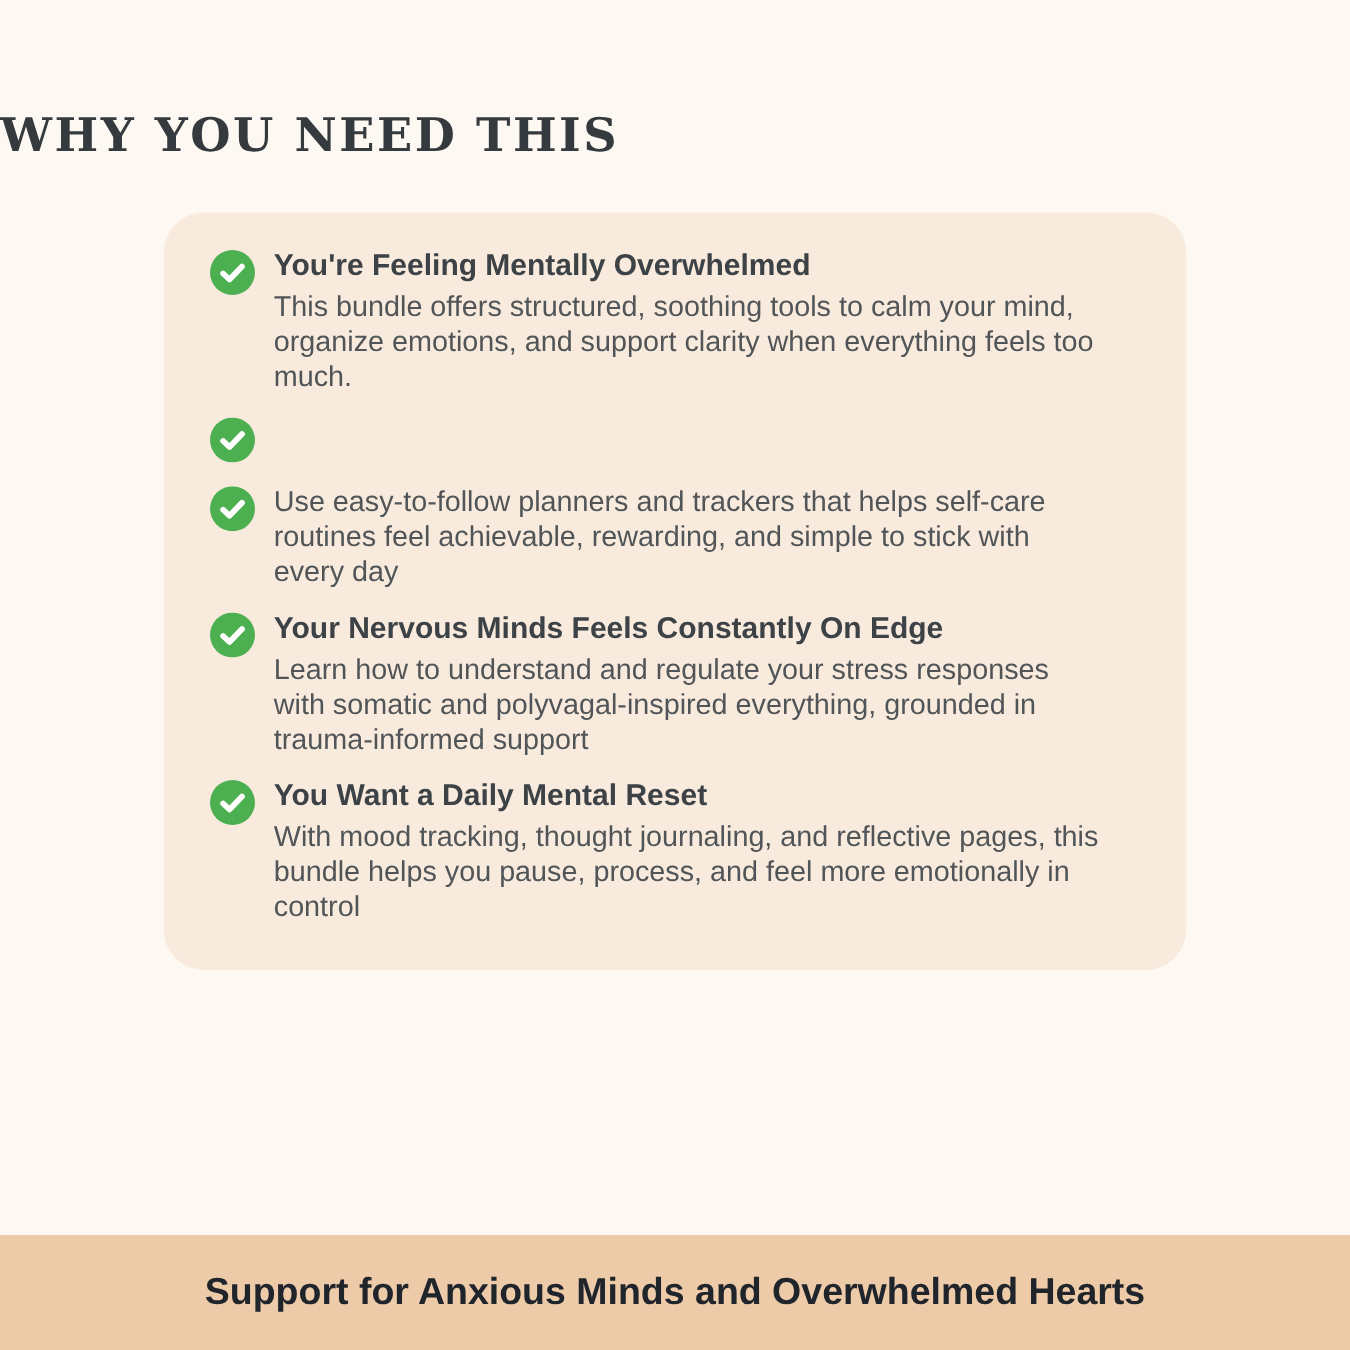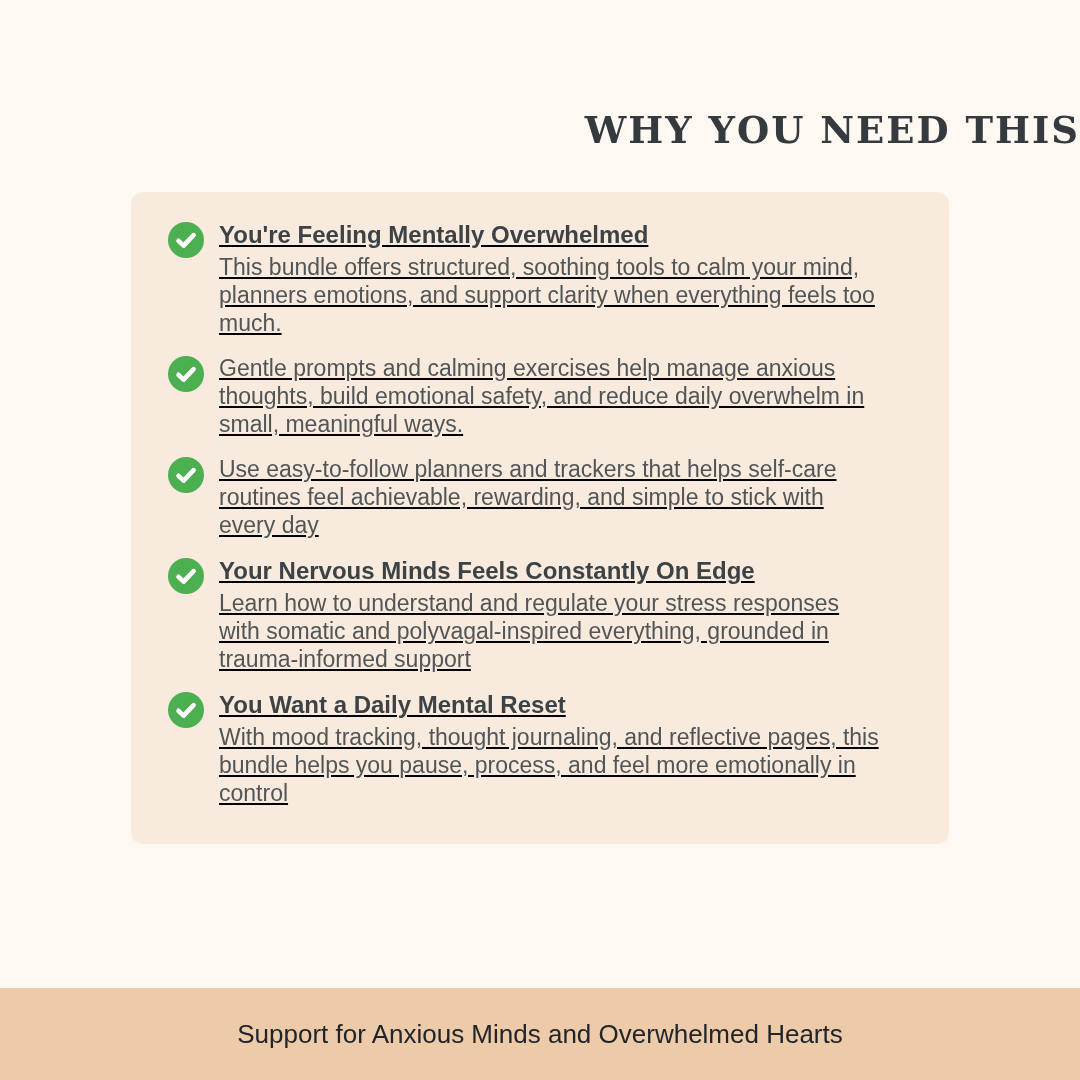--- a/index.html
+++ b/index.html
@@ -16,35 +16,34 @@
   html, body { background: #fff; }
   .page {
     position: relative;
     width: 1080px;
     height: 1080px;
     background: var(--page-bg);
     font-family: "Liberation Sans", sans-serif;
     overflow: hidden;
   }
   .page-title {
-    padding-top: 108px;
-    text-align: right;
+    padding-top: 86px;
+    text-align: left;
     font-family: "DejaVu Serif", serif;
     font-weight: 700;
     font-size: 37px;
     letter-spacing: 2px;
     color: var(--title-color);
   }
   .card {
     width: 818px;
     margin: 40px auto 0 auto;
     background: var(--card-bg);
-    border-radius: 12px;
+    border-radius: 32px;
     padding: 28px 46px 26px 37px;
-    text-decoration: underline;
   }
   .item {
     display: flex;
     align-items: flex-start;
     margin-bottom: 17px;
   }
   .item:last-child { margin-bottom: 11px; }
   .check {
     flex: 0 0 auto;
     width: 36px;
@@ -73,22 +72,22 @@
     left: 0;
     bottom: 0;
     width: 100%;
     height: 92px;
     background: var(--banner-bg);
     display: flex;
     align-items: center;
     justify-content: center;
   }
   .banner-text {
-    font-size: 26px;
-    font-weight: 400;
+    font-size: 30px;
+    font-weight: 700;
     color: var(--banner-text);
   }
 </style>
 </head>
 <body>
 
 <div class="page">
 
   <h1 class="page-title">WHY YOU NEED THIS</h1>
 
@@ -96,33 +95,32 @@
 
     <div class="item">
       <span class="check">
         <svg viewBox="0 0 36 36" width="36" height="36" aria-hidden="true">
           <circle cx="18" cy="18" r="18" fill="#4CAF50"></circle>
           <path d="M10.5 18.8 L15.6 23.6 L25.6 13.2" fill="none" stroke="#FFFFFF" stroke-width="4.6" stroke-linecap="round" stroke-linejoin="round"></path>
         </svg>
       </span>
       <div class="item-text">
         <div class="item-title">You're Feeling Mentally Overwhelmed</div>
-        <div class="item-desc">This bundle offers structured, soothing tools to calm your mind, planners emotions, and support clarity when everything feels too much.</div>
+        <div class="item-desc">This bundle offers structured, soothing tools to calm your mind, organize emotions, and support clarity when everything feels too much.</div>
       </div>
     </div>
 
     <div class="item">
       <span class="check">
         <svg viewBox="0 0 36 36" width="36" height="36" aria-hidden="true">
           <circle cx="18" cy="18" r="18" fill="#4CAF50"></circle>
           <path d="M10.5 18.8 L15.6 23.6 L25.6 13.2" fill="none" stroke="#FFFFFF" stroke-width="4.6" stroke-linecap="round" stroke-linejoin="round"></path>
         </svg>
       </span>
       <div class="item-text">
-        <div class="item-desc">Gentle prompts and calming exercises help manage anxious thoughts, build emotional safety, and reduce daily overwhelm in small, meaningful ways.</div>
       </div>
     </div>
 
     <div class="item">
       <span class="check">
         <svg viewBox="0 0 36 36" width="36" height="36" aria-hidden="true">
           <circle cx="18" cy="18" r="18" fill="#4CAF50"></circle>
           <path d="M10.5 18.8 L15.6 23.6 L25.6 13.2" fill="none" stroke="#FFFFFF" stroke-width="4.6" stroke-linecap="round" stroke-linejoin="round"></path>
         </svg>
       </span>

